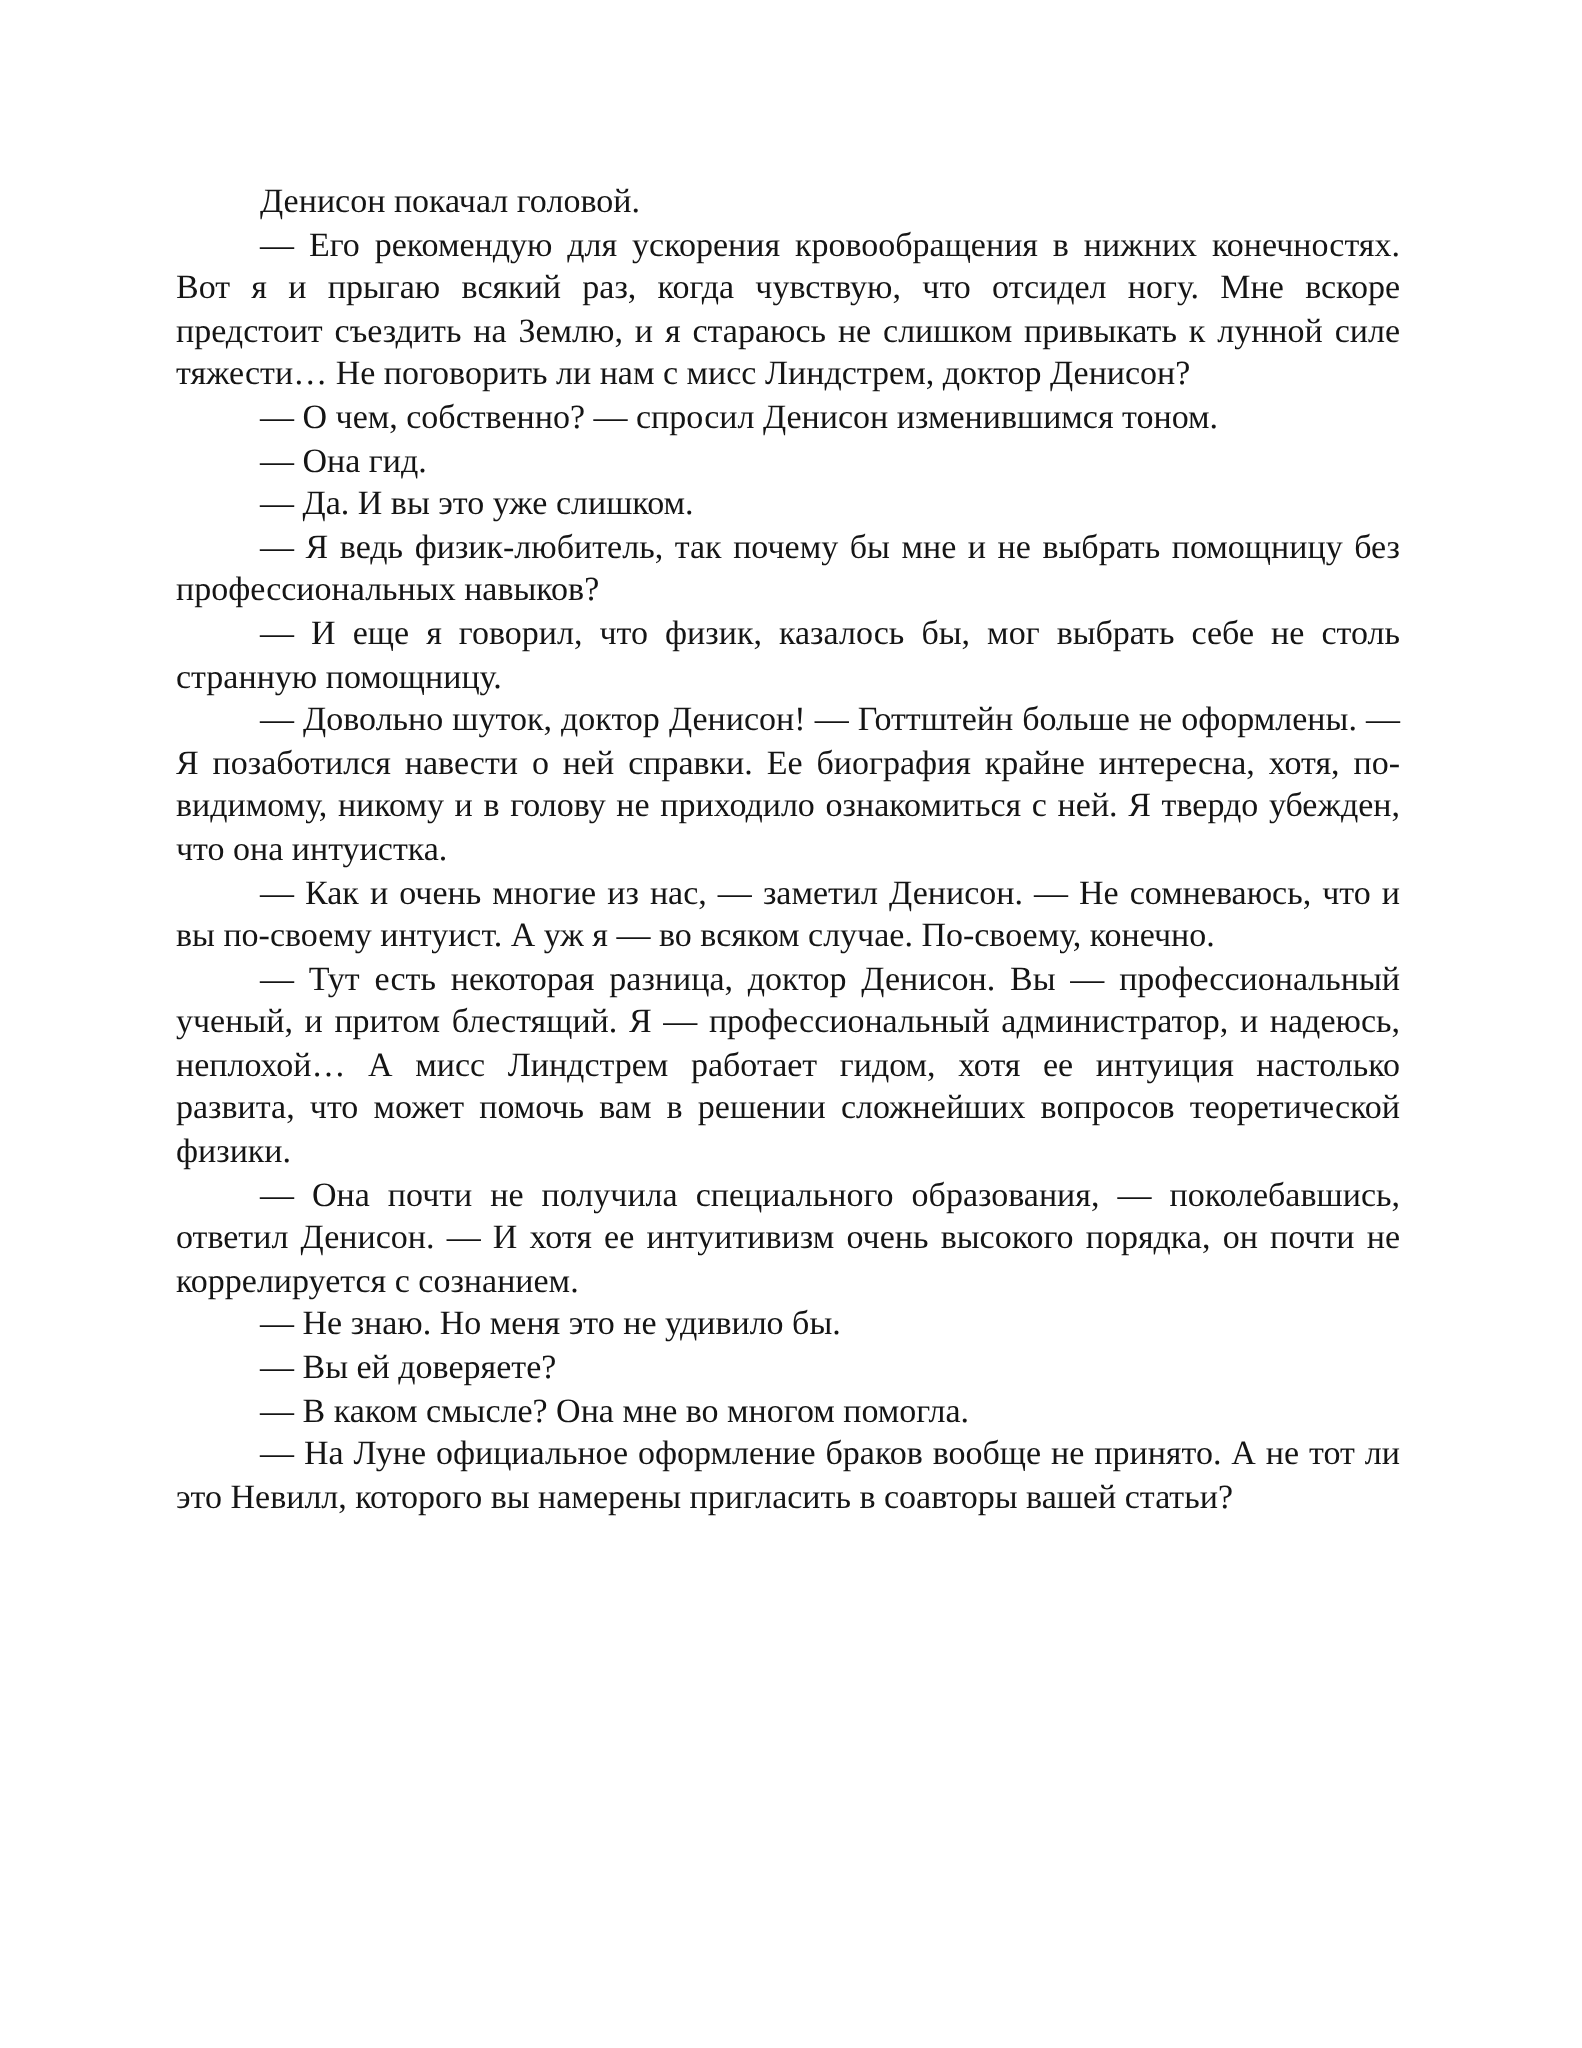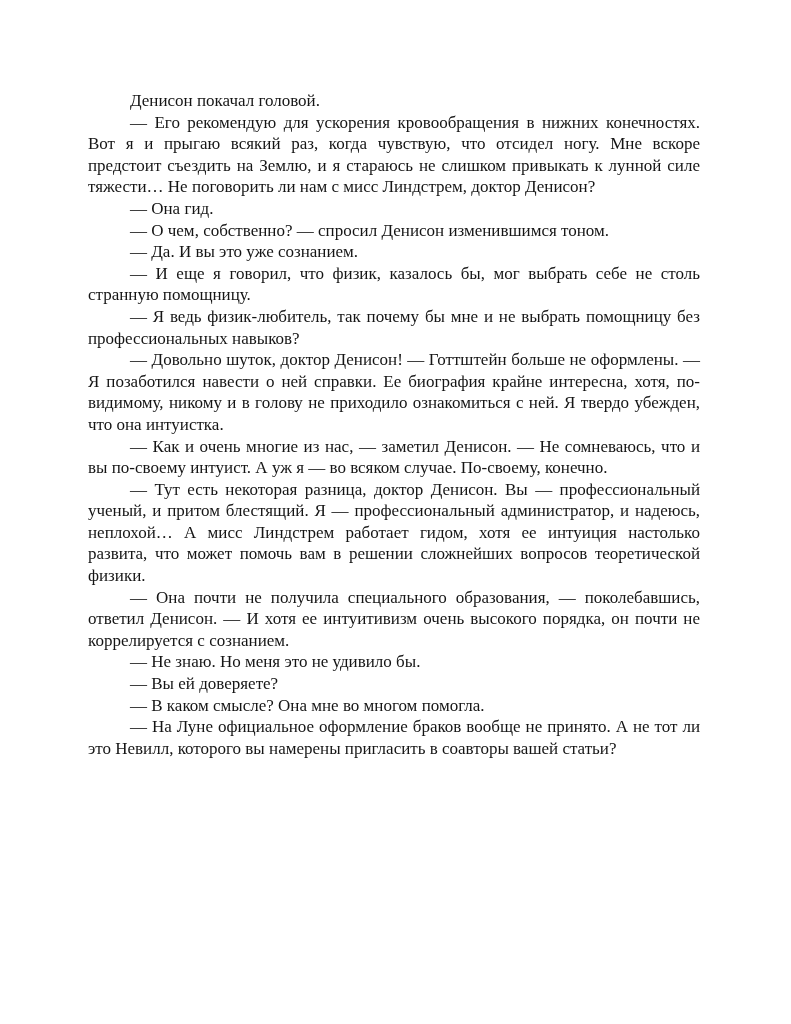--- a/index.html
+++ b/index.html
@@ -36,25 +36,25 @@
     text-indent: 42px;
   }
 </style>
 </head>
 <body>
 
 <div class="book-page">
   <div class="text-block">
       <p class="para">Денисон покачал головой.</p>
       <p class="para">— Его рекомендую для ускорения кровообращения в нижних конечностях. Вот я и прыгаю всякий раз, когда чувствую, что отсидел ногу. Мне вскоре предстоит съездить на Землю, и я стараюсь не слишком привыкать к лунной силе тяжести… Не поговорить ли нам с мисс Линдстрем, доктор Денисон?</p>
+      <p class="para">— О чем, собственно? — спросил Денисон изменившимся тоном.</p>
       <p class="para">— Она гид.</p>
-      <p class="para">— О чем, собственно? — спросил Денисон изменившимся тоном.</p>
-      <p class="para">— Да. И вы это уже сознанием.</p>
+      <p class="para">— Да. И вы это уже слишком.</p>
+      <p class="para">— Я ведь физик-любитель, так почему бы мне и не выбрать помощницу без профессиональных навыков?</p>
       <p class="para">— И еще я говорил, что физик, казалось бы, мог выбрать себе не столь странную помощницу.</p>
-      <p class="para">— Я ведь физик-любитель, так почему бы мне и не выбрать помощницу без профессиональных навыков?</p>
       <p class="para">— Довольно шуток, доктор Денисон! — Готтштейн больше не оформлены. — Я позаботился навести о ней справки. Ее биография крайне интересна, хотя, по-видимому, никому и в голову не приходило ознакомиться с ней. Я твердо убежден, что она интуистка.</p>
       <p class="para">— Как и очень многие из нас, — заметил Денисон. — Не сомневаюсь, что и вы по-своему интуист. А уж я — во всяком случае. По-своему, конечно.</p>
       <p class="para">— Тут есть некоторая разница, доктор Денисон. Вы — профессиональный ученый, и притом блестящий. Я — профессиональный администратор, и надеюсь, неплохой… А мисс Линдстрем работает гидом, хотя ее интуиция настолько развита, что может помочь вам в решении сложнейших вопросов теоретической физики.</p>
       <p class="para">— Она почти не получила специального образования, — поколебавшись, ответил Денисон. — И хотя ее интуитивизм очень высокого порядка, он почти не коррелируется с сознанием.</p>
       <p class="para">— Не знаю. Но меня это не удивило бы.</p>
       <p class="para">— Вы ей доверяете?</p>
       <p class="para">— В каком смысле? Она мне во многом помогла.</p>
       <p class="para">— На Луне официальное оформление браков вообще не принято. А не тот ли это Невилл, которого вы намерены пригласить в соавторы вашей статьи?</p>
     </div>
 </div>

